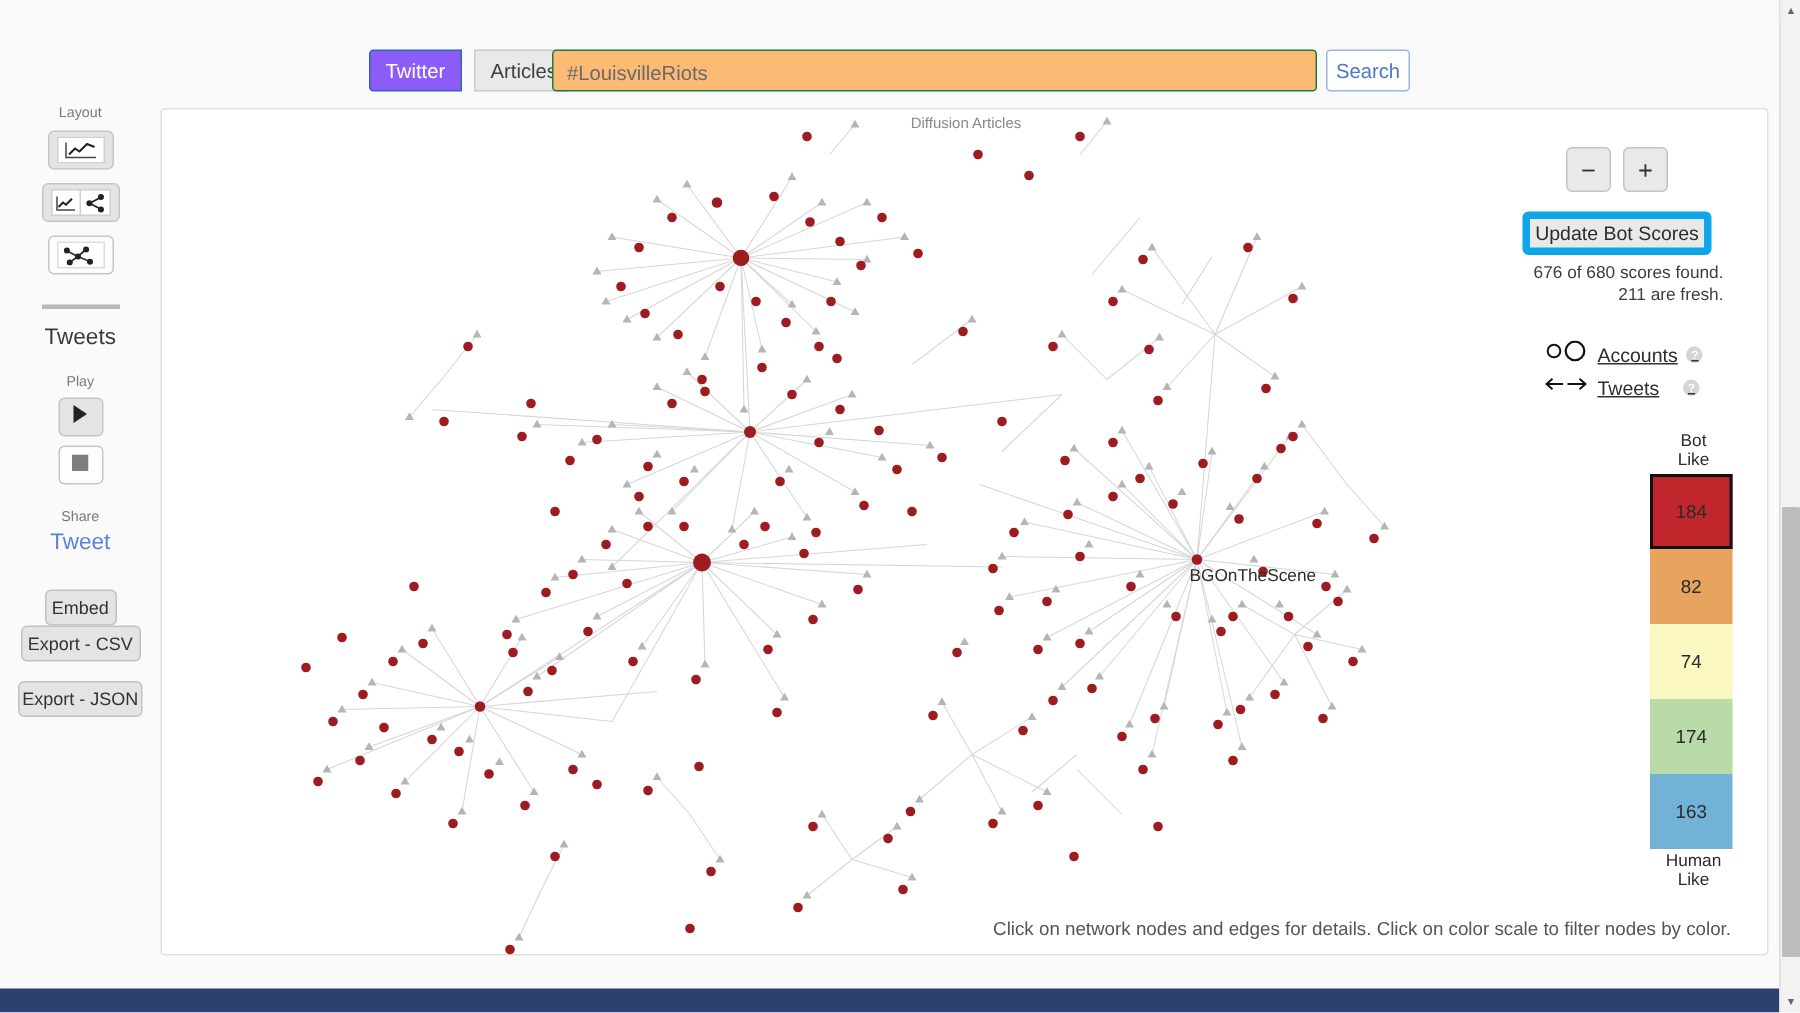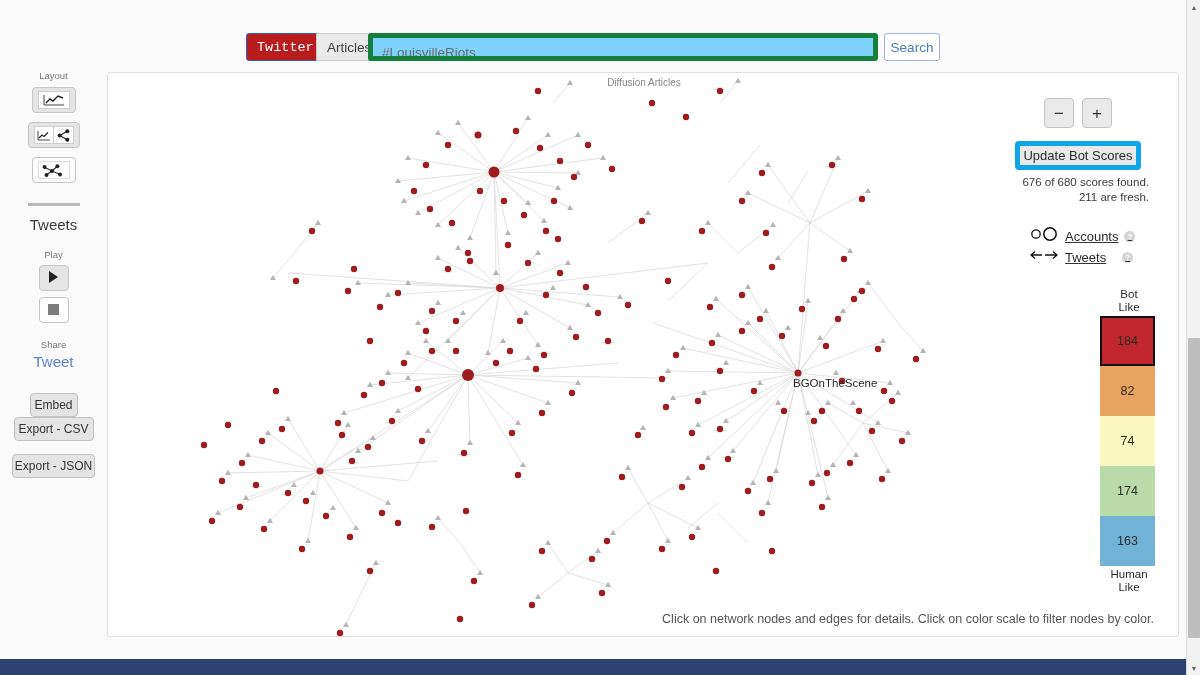--- a/index.html
+++ b/index.html
@@ -38,26 +38,26 @@
 
   
   .searchrow {
     position: absolute; top: 33px; left: 0; width: 1186px; height: 28px;
     z-index: 10;
   }
   .tabbtn {
     position: absolute; top: 0; height: 28px; padding: 4px 10px 0 10px;
     font-size: 13.5px; border: 1px solid #c9c9c9; line-height: 20px;
   }
-  .tab-twitter { left: 246px; background: #b91c1c; color: #ffffff; border-color: #3162c0;
-                 border-radius: 3px 0 0 3px; font-family: Liberation Mono, monospace; }
+  .tab-twitter { left: 246px; background: #8b5cf6; color: #ffffff; border-color: #3162c0;
+                 border-radius: 3px 0 0 3px; }
   .tab-articles { left: 316px; background: #e9e9e9; color: #404040; border-radius: 0 3px 3px 0; }
   .searchinput {
     position: absolute; left: 368px; top: 0; width: 510px; height: 28px;
-    background: #7dd3fc; border: 5px solid #15803d; border-radius: 3px;
+    background: #fdba74; border: 1px solid #15803d; border-radius: 3px;
     font-size: 13.5px; color: #6a6a6a; padding: 4px 8px 0 9px; line-height: 21px;
     overflow: hidden; white-space: nowrap;
   }
   .searchbtn {
     position: absolute; left: 884px; top: 0; width: 56px; height: 28px;
     background: #ffffff; border: 1px solid #9db5dd; border-radius: 3px;
     color: #4a7ac7; font-size: 13.5px; text-align: center; padding-top: 4px; line-height: 20px;
   }
 
   

